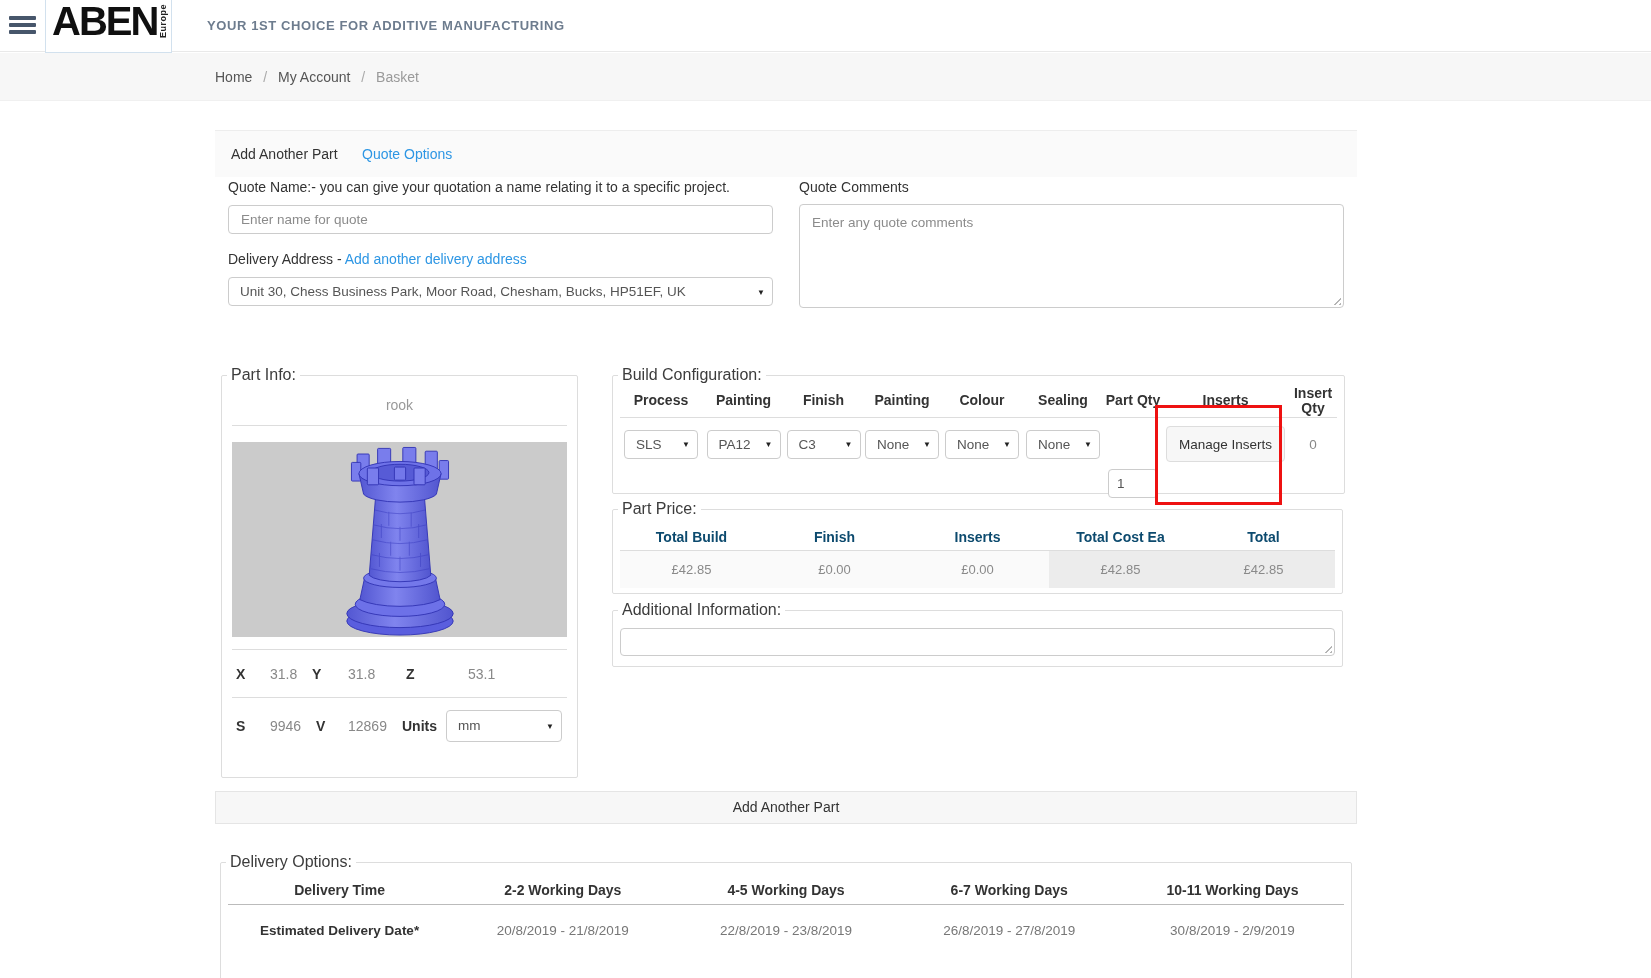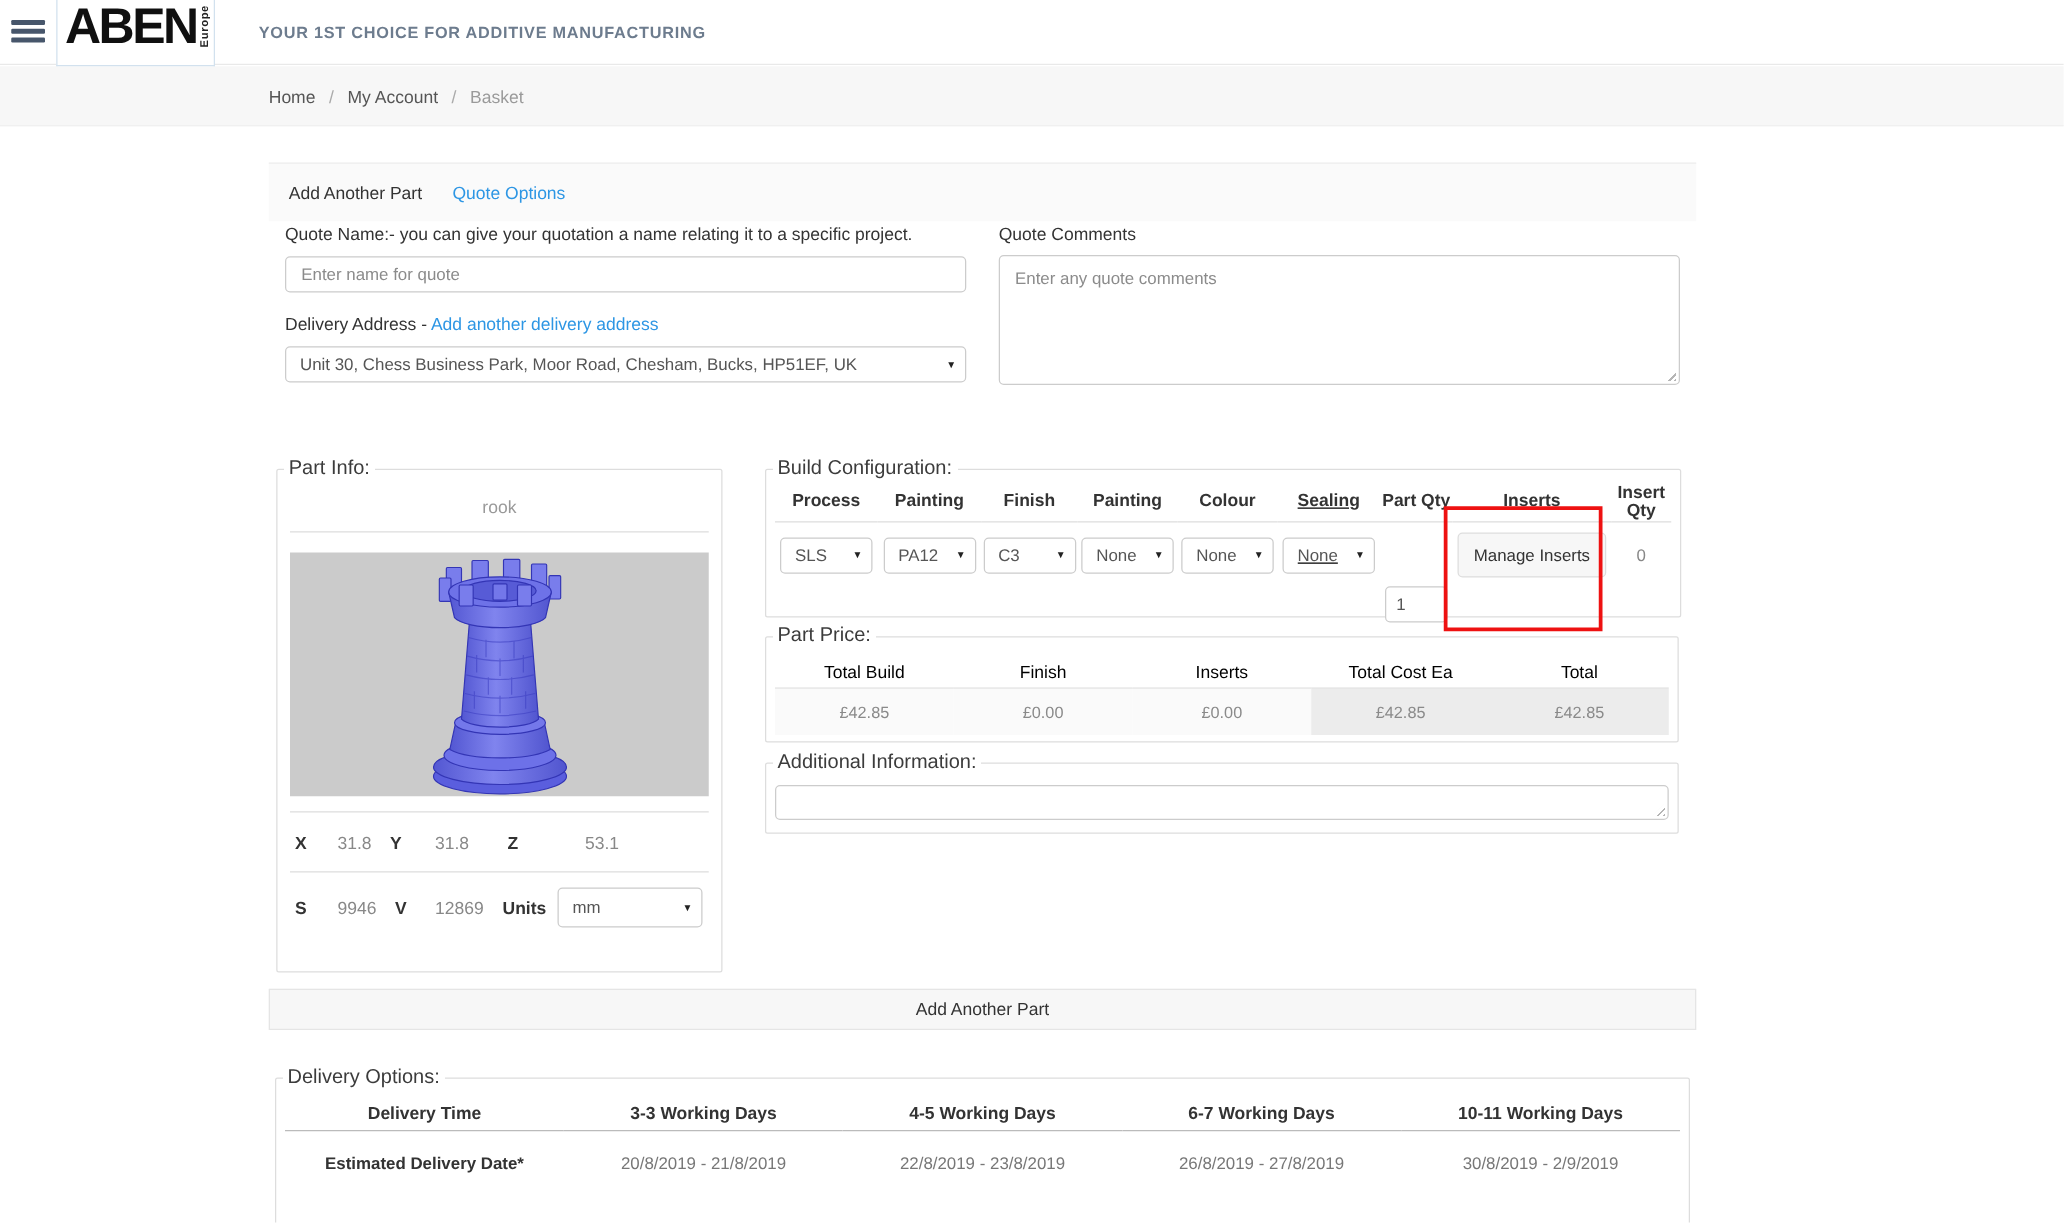--- a/index.html
+++ b/index.html
@@ -91,21 +91,21 @@
   .manage-btn { background:#f7f7f7; border:1px solid #ddd; border-radius:4px; height:36px;
     padding:0 12px; font-size:13.5px; color:#333; cursor:pointer; font-family:inherit; }
   .insert-qty-val { font-size:13.5px; color:#888; }
   .red-box { position:absolute; left:542px; top:21px; width:127px; height:100px;
     border:3px solid #ee1111; pointer-events:none; z-index:3; }
 
   
   .fs-partprice { left:612px; top:500px; width:731px; height:94px; }
   .pp-grid { display:flex; padding:0 7px; margin-top:5px; }
   .pp-col { flex:1; display:flex; flex-direction:column; }
-  .pp-head { font-size:14px; font-weight:400; color:#000000; text-align:center; height:28px;
+  .pp-head { font-size:14px; font-weight:700; color:#0c4a6e; text-align:center; height:28px;
     line-height:28px; border-bottom:1px solid #ddd; }
   .pp-val { font-size:13px; color:#8a8a8a; text-align:center; height:37px; line-height:37px;
     background:#fafafa; }
   .pp-col.shade .pp-val { background:#ececec; }
 
   
   .fs-addinfo { left:612px; top:601px; width:731px; height:66px; }
   .addinfo-wrap { position:relative; margin:9px 7px 0; height:28px; }
   .addinfo-wrap input { width:100%; height:28px; }
 
@@ -296,21 +296,21 @@
       </div>
       <div class="bc-col" style="width:80px;">
         <div class="bc-head">Colour</div>
         <div class="bc-body">
           <div class="sel bc-sel">
             <select><option>None</option></select>
             <span class="caret">▼</span>
           </div>
         </div>
       </div>
-      <div class="bc-col" style="width:82px;text-decoration:underline;">
+      <div class="bc-col" style="width:82px;">
         <div class="bc-head">Sealing</div>
         <div class="bc-body">
           <div class="sel bc-sel">
             <select><option>None</option></select>
             <span class="caret">▼</span>
           </div>
         </div>
       </div>
       <div class="bc-col" style="width:58px;gap:39px;">
         <div class="bc-head">Part Qty</div>
@@ -371,21 +371,21 @@
   <div class="add-part-bar">Add Another Part</div>
 
   <fieldset class="fs-delivery">
     <legend>Delivery Options:</legend>
     <div class="del-grid">
       <div class="del-col">
         <div class="del-head">Delivery Time</div>
         <div class="del-val bold">Estimated Delivery Date*</div>
       </div>
       <div class="del-col">
-        <div class="del-head">3-3 Working Days</div>
+        <div class="del-head">2-2 Working Days</div>
         <div class="del-val">20/8/2019 - 21/8/2019</div>
       </div>
       <div class="del-col">
         <div class="del-head">4-5 Working Days</div>
         <div class="del-val">22/8/2019 - 23/8/2019</div>
       </div>
       <div class="del-col">
         <div class="del-head">6-7 Working Days</div>
         <div class="del-val">26/8/2019 - 27/8/2019</div>
       </div>

